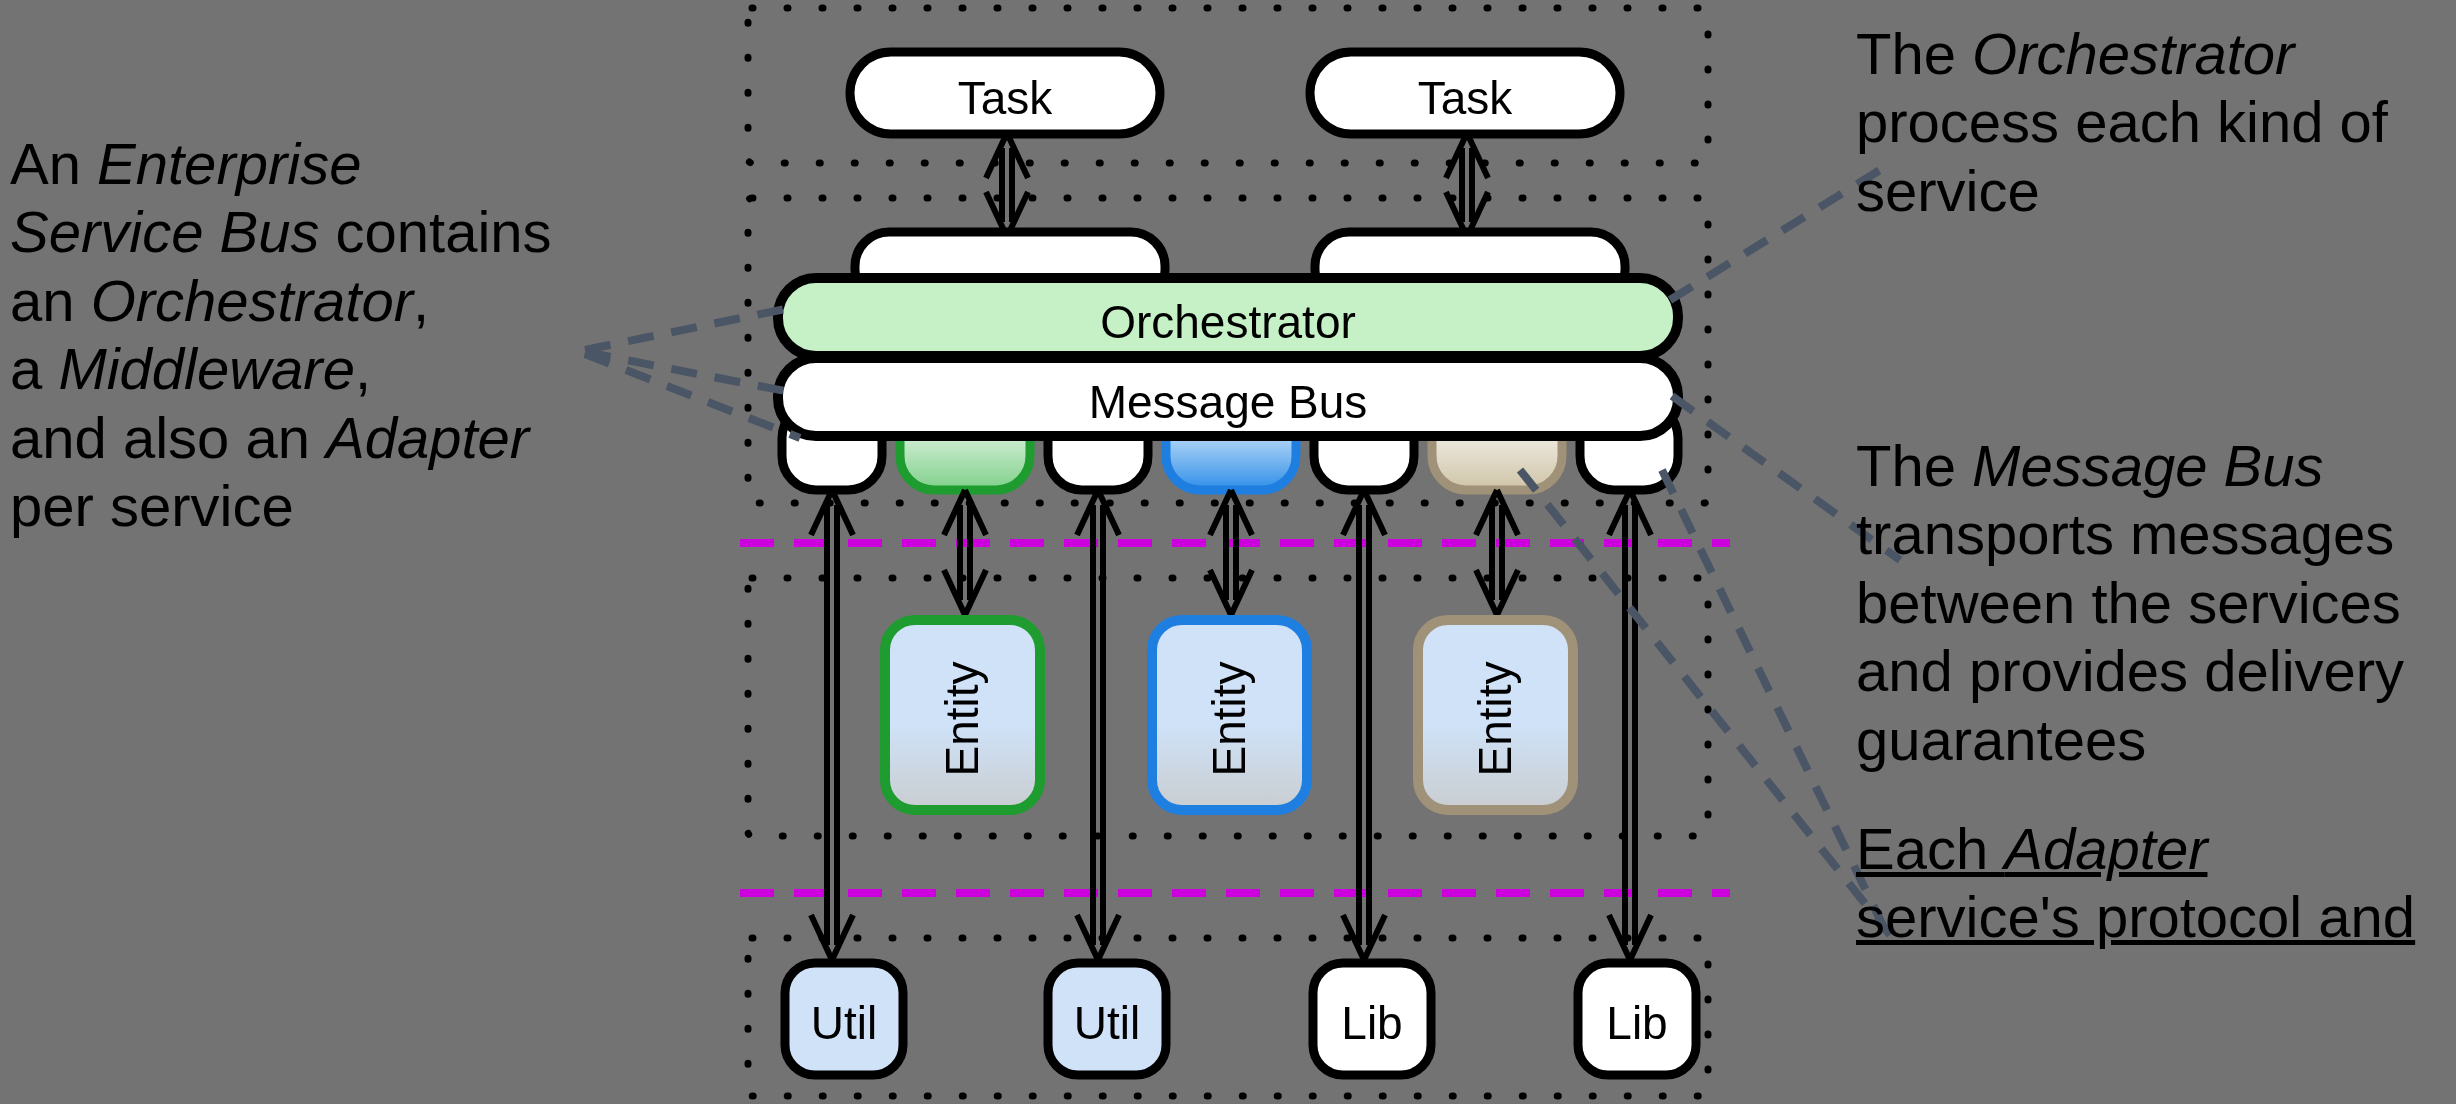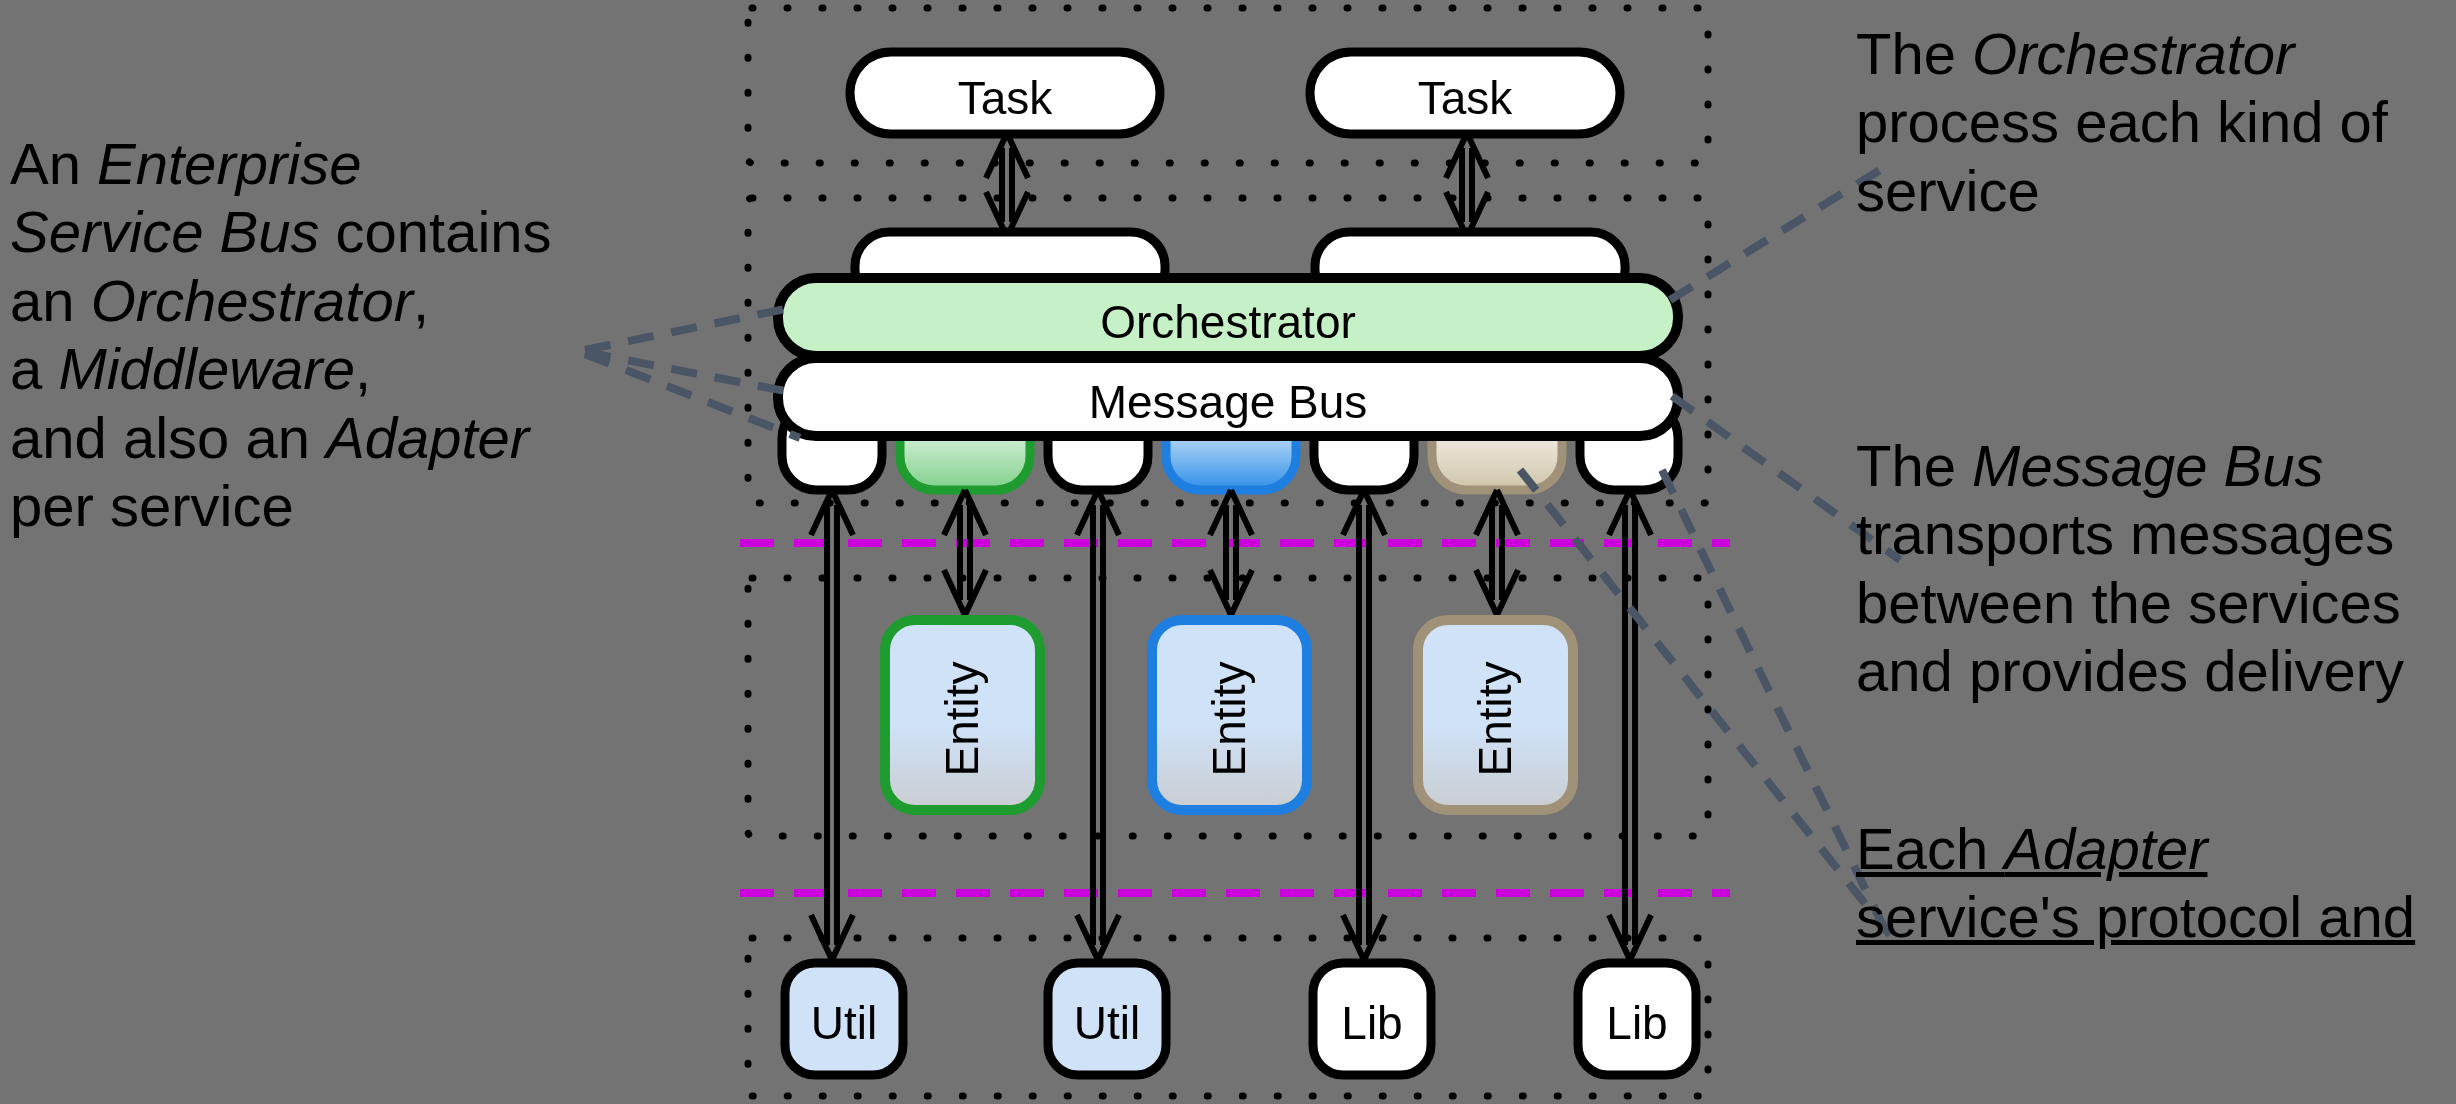--- a/index.html
+++ b/index.html
@@ -208,17 +208,17 @@
 
   <div class="node-label" style="left:785px; top:996px; width:118px;">Util</div>
   <div class="node-label" style="left:1048px; top:996px; width:118px;">Util</div>
   <div class="node-label" style="left:1313px; top:996px; width:118px;">Lib</div>
   <div class="node-label" style="left:1578px; top:996px; width:118px;">Lib</div>
 
   <div class="anno" style="left:10px; top:130px; width:600px;"><div><span>An </span><i>Enterprise</i></div><div><i>Service Bus</i><span> contains</span></div><div><span>an </span><i>Orchestrator</i><span>,</span></div><div><span>a </span><i>Middleware</i><span>,</span></div><div><span>and also an </span><i>Adapter</i></div><div><span>per service</span></div></div>
 
   <div class="anno" style="left:1856px; top:20px; width:600px;"><div><span>The </span><i>Orchestrator</i></div><div><span>process each kind of</span></div><div><span>service</span></div></div>
 
-  <div class="anno" style="left:1856px; top:390px; width:600px;margin-top:42px;"><div><span>The </span><i>Message Bus</i></div><div><span>transports messages</span></div><div><span>between the services</span></div><div><span>and provides delivery</span></div></div>
+  <div class="anno" style="left:1856px; top:390px; width:600px;margin-top:42px;"><div><span>The </span><i>Message Bus</i></div><div><span>transports messages</span></div><div><span>between the services</span></div><div><span>and provides delivery</span></div><div><span>guarantees</span></div></div>
 
   <div class="anno" style="left:1856px; top:815px; width:600px;text-decoration:underline;"><div><span>Each </span><i>Adapter</i></div><div><span>service's protocol and</span></div></div>
 
 </div>
 
 </body></html>

